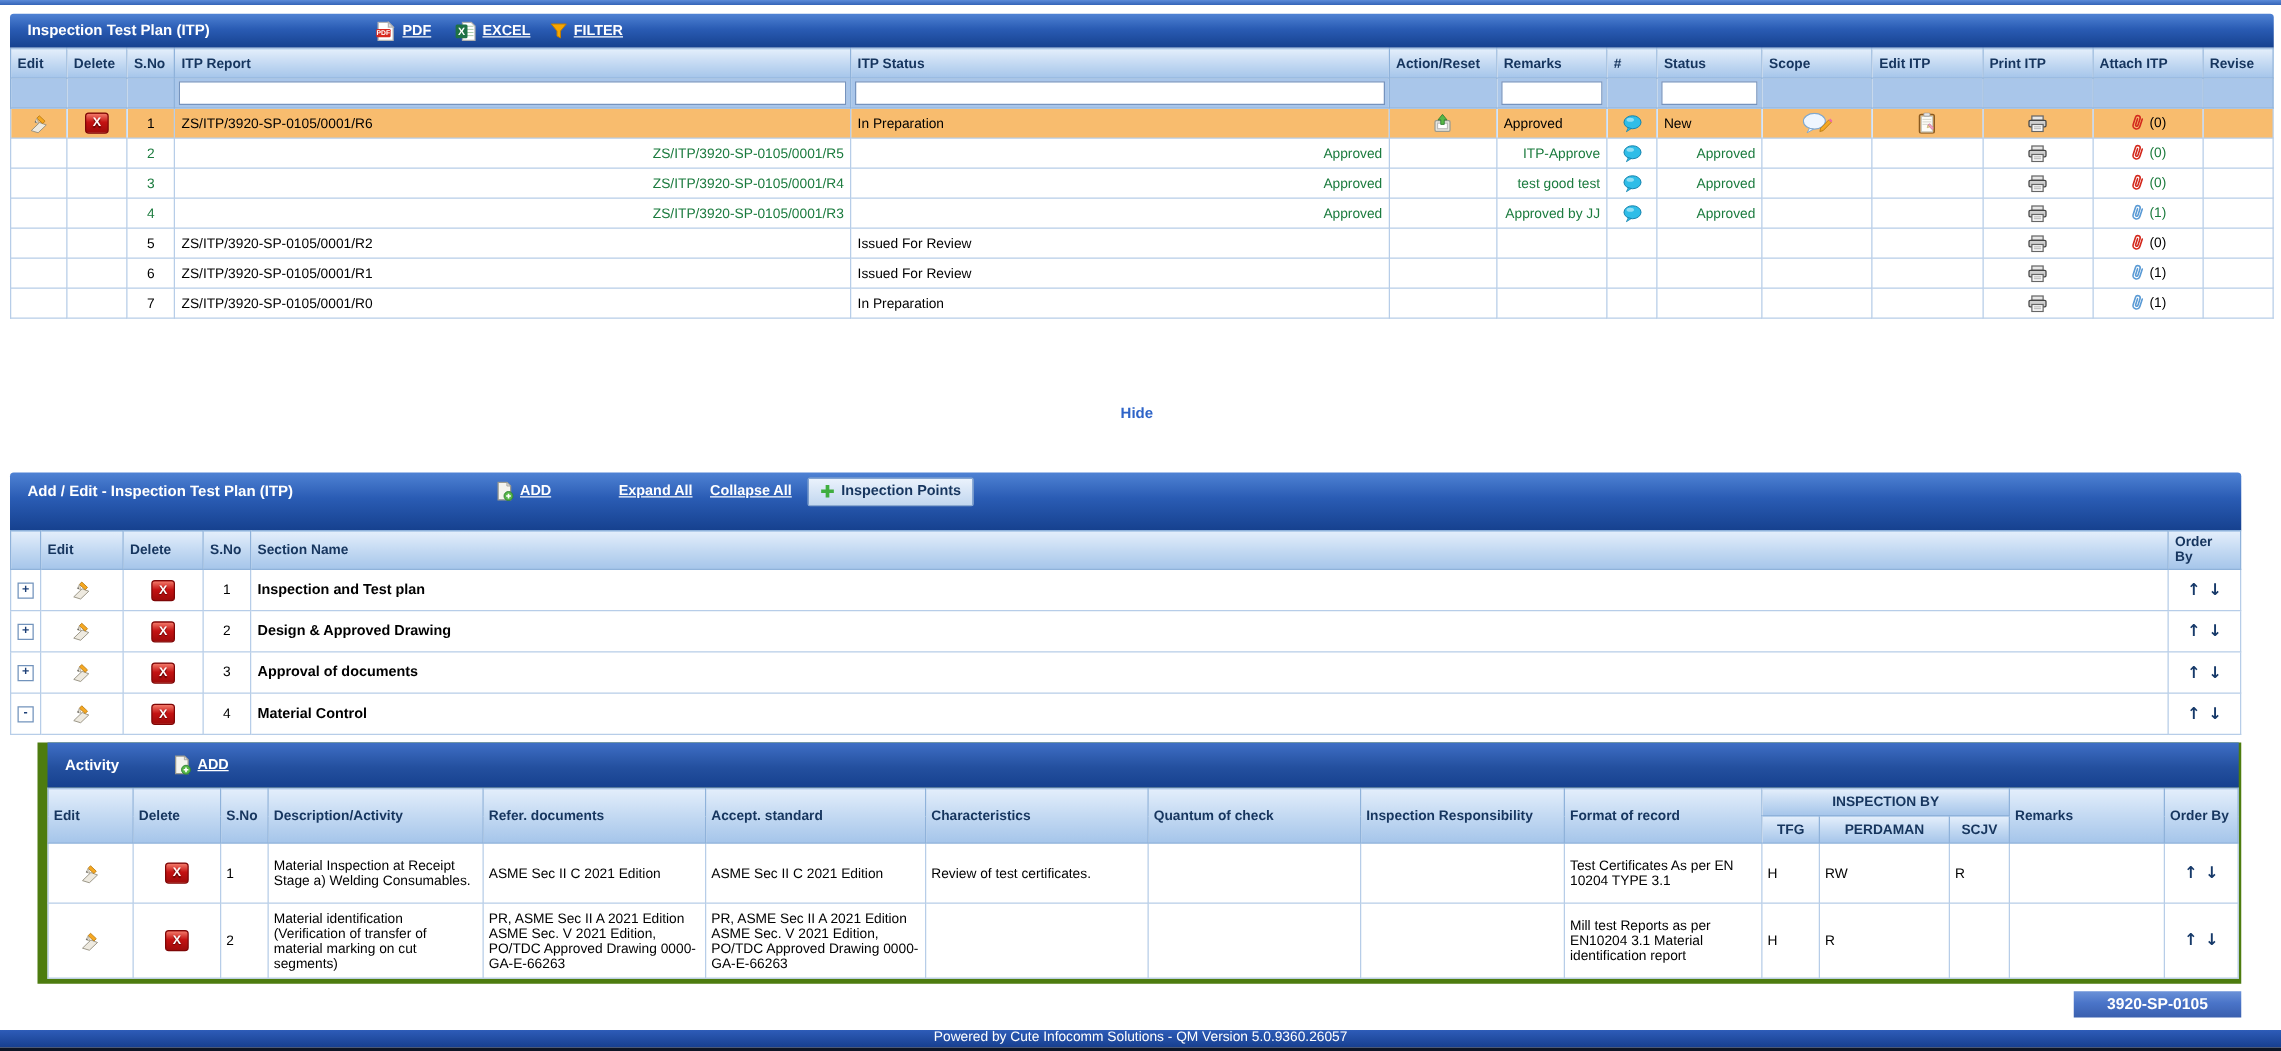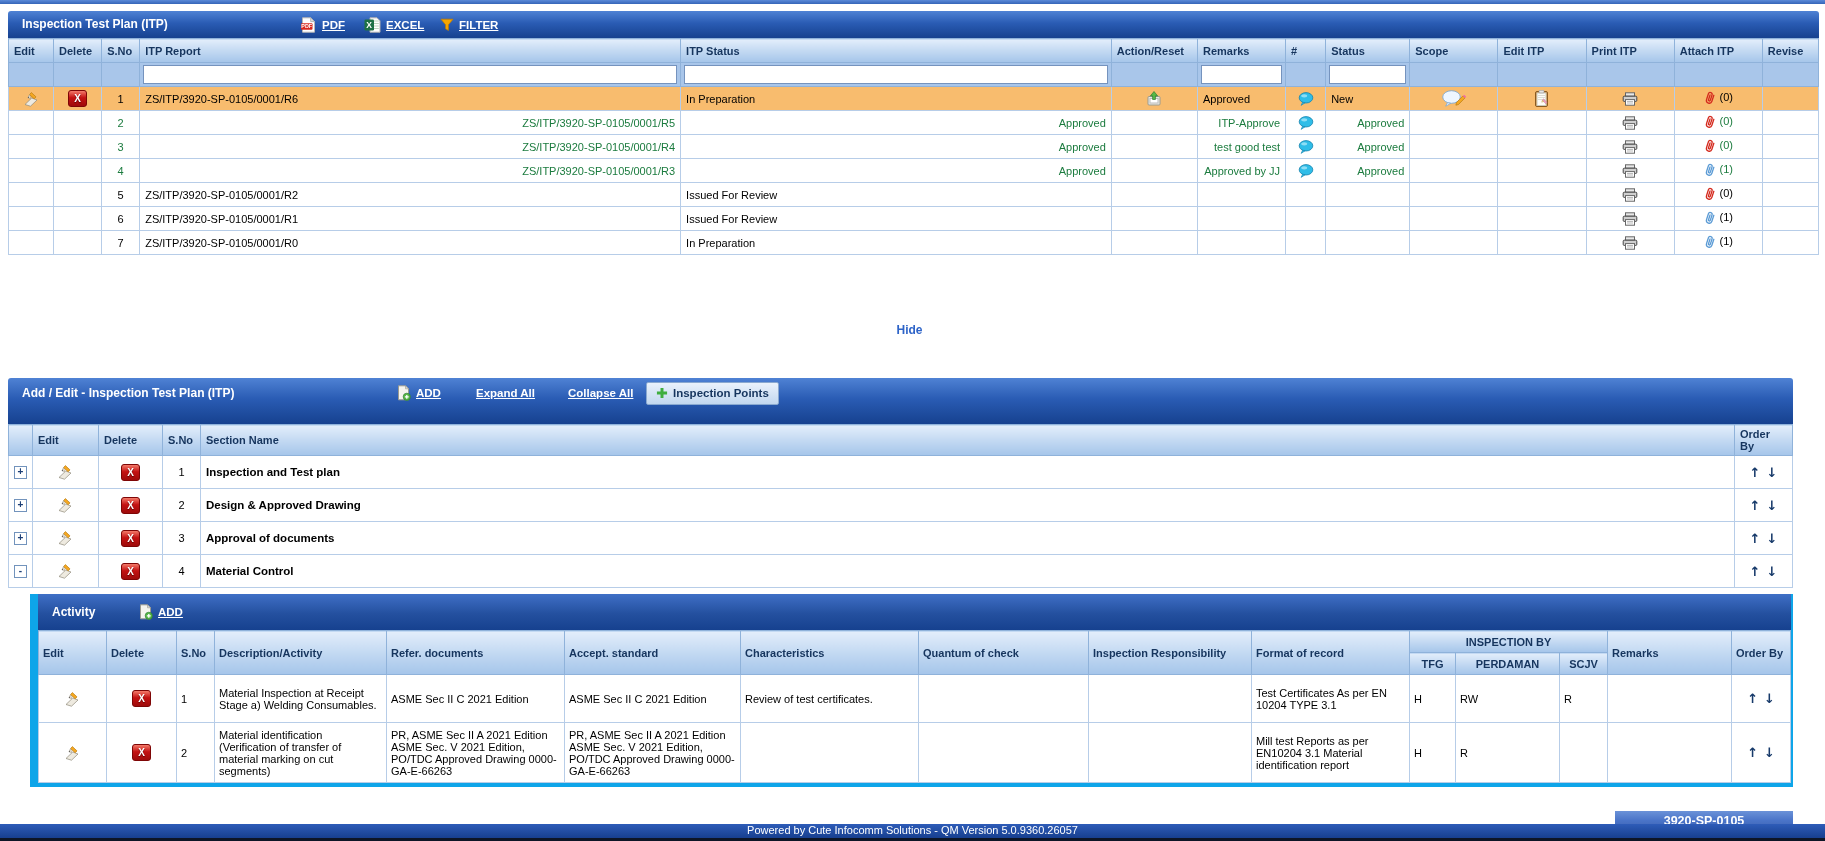--- a/index.html
+++ b/index.html
@@ -47,38 +47,38 @@
       color:#16355e;font-size:11.5px;font-weight:bold;cursor:pointer;}
   #section-table{width:1785px;margin-left:8px;}
   #section-table td{height:28px;}
   .secname{font-weight:bold;font-size:11.5px;}
   .exp{display:inline-block;width:11px;height:11px;border:1px solid #7293bc;background:#fff;
        color:#1d3f76;font-weight:bold;font-size:10px;line-height:9px;text-align:center;cursor:pointer;}
   .arr{color:#173a6a;font-weight:bold;font-size:13px;margin:0 3px;cursor:pointer;
        font-family:"DejaVu Sans","Liberation Sans",sans-serif;}
 
   
-  .activity-wrap{margin:6px 32px 0 30px;background:#0ea5e9;padding:0 2px 4px 8px;}
+  .activity-wrap{margin:6px 32px 0 30px;background:#4d7c0f;padding:0 2px 4px 8px;}
   .activity-bar{position:relative;height:36px;background:linear-gradient(#3f6fc6 0%,#24509f 55%,#16418f 100%);color:#fff;}
   .activity-bar .title{position:absolute;left:14px;line-height:36px;font-weight:bold;font-size:12px;}
   .activity-bar .tbgrp{height:36px;left:100px;}
   .activity-bar a{color:#fff;font-weight:bold;text-decoration:underline;font-size:11.5px;cursor:pointer;}
   #activity-table{width:100%;}
   #activity-table th{padding:2px 4px;}
   #activity-table th.grp{text-align:center;}
   #activity-table th.sub{text-align:center;}
   #activity-table td{padding:3px 4px;font-size:11px;}
 
   .del-ic{display:inline-block;width:17px;height:15px;border-radius:3px;cursor:pointer;
       background:linear-gradient(#f47a6a,#c41212 45%,#9e0b0b);border:1px solid #7e0606;
       color:#fff;font-weight:bold;font-size:10px;line-height:15px;text-align:center;
       text-shadow:0 1px 1px #5d0303;}
 
   
-  .badge{position:absolute;right:32px;bottom:9px;width:178px;height:21px;
+  .badge{position:absolute;right:32px;bottom:27px;width:134px;height:21px;
       background:linear-gradient(#6b92d8,#4a74c8 45%,#3a5fae);color:#fff;font-weight:bold;
       font-size:12.5px;text-align:center;line-height:21px;}
   .footer{position:absolute;left:0;right:0;bottom:0;height:14px;
       background:linear-gradient(#2e5cb8,#173f8f);border-bottom:3px solid #0d1526;
       color:#fff;text-align:center;font-size:11px;line-height:13px;}
 </style>
 </head>
 <body>
 
 <div class="page">
@@ -400,21 +400,21 @@
     <span class="title">Add / Edit - Inspection Test Plan (ITP)</span>
     <span class="tbgrp" style="left:388px;height:30px;">
       <span class="ic"><svg width="15" height="16" viewBox="0 0 15 16">
             <path d="M2.5 .8 h7 l3 3 v11 h-10 z" fill="#f4f4ee" stroke="#9a9a90"></path>
             <path d="M9.5 .8 l3 3 h-3 z" fill="#ddd" stroke="#9a9a90" stroke-width=".6"></path>
             <circle cx="10.8" cy="11.8" r="3.6" fill="#57b847" stroke="#2e7d32" stroke-width=".7"></circle>
             <path d="M10.8 9.9 v3.8 M8.9 11.8 h3.8" stroke="#fff" stroke-width="1.3"></path>
           </svg></span>
       <a>ADD</a>
     </span>
-    <span class="tbgrp" style="left:468px;height:30px;">
+    <span class="tbgrp" style="left:487px;height:30px;">
         <a>Expand All</a>
       </span>
     <span class="tbgrp" style="left:560px;height:30px;">
         <a>Collapse All</a>
       </span>
     <span class="tbgrp" style="left:638px;height:30px;">
       <button class="ip-btn">
         <span class="ic"><svg width="12" height="12" viewBox="0 0 13 13">
               <path d="M6.5 1 v11 M1 6.5 h11" stroke="#3fae3f" stroke-width="3.2"></path>
             </svg></span>

